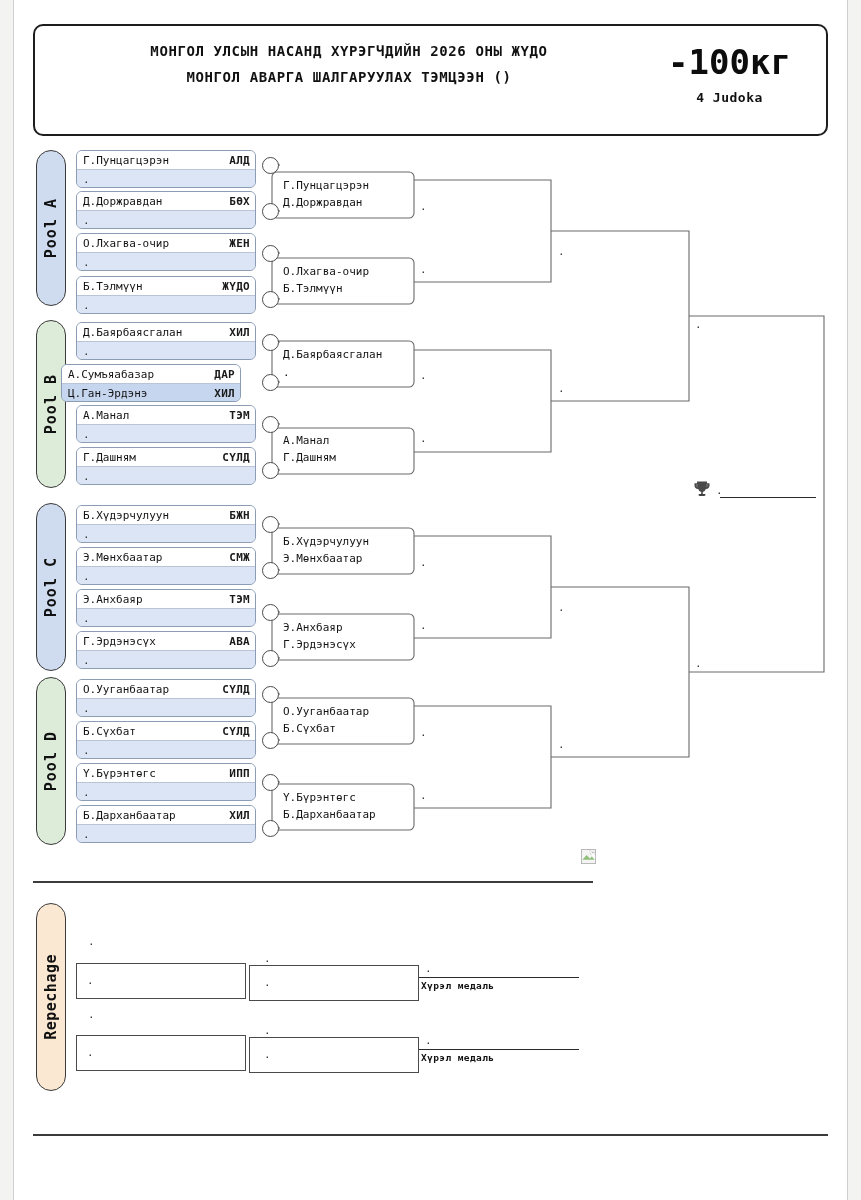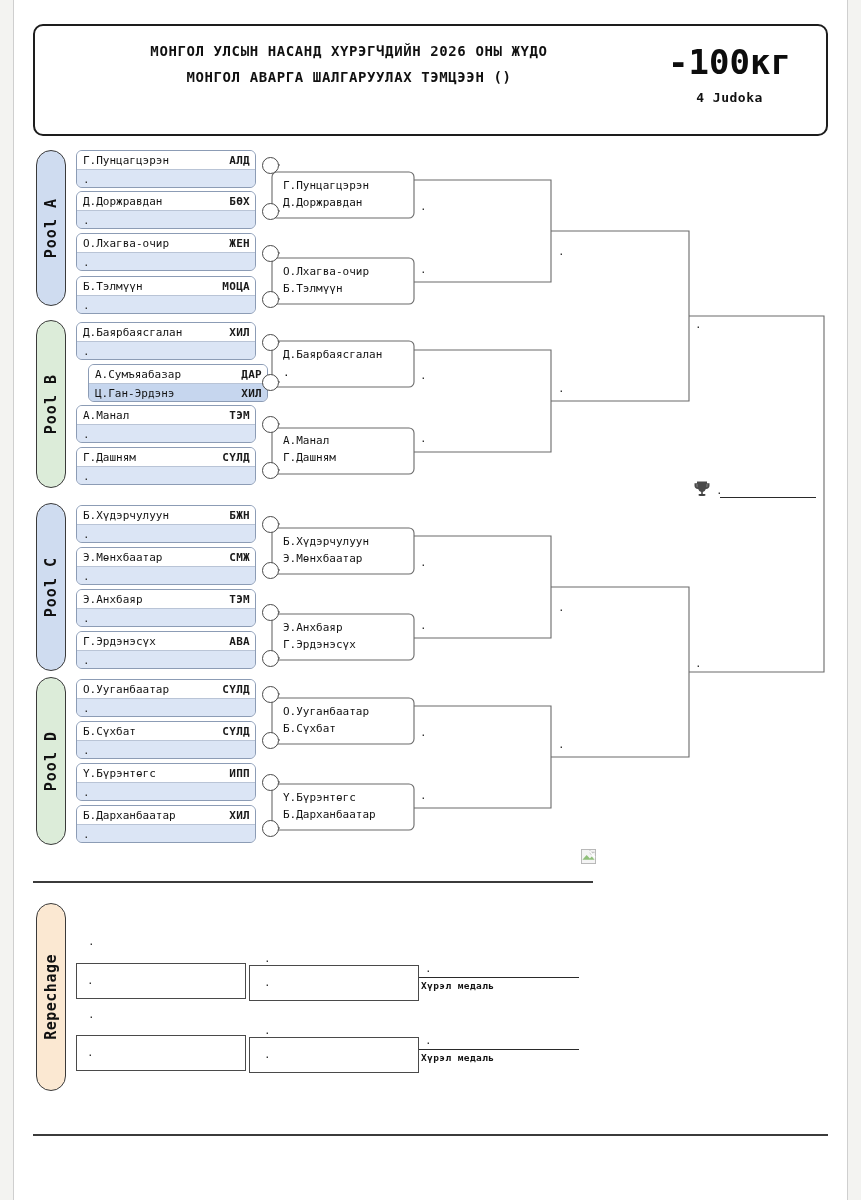--- a/index.html
+++ b/index.html
@@ -227,21 +227,21 @@
     </div>
     <div class="slot-bot">
       <span class="dot">.</span>
     </div>
   </div>
   <div class="circ" style="left:262px; top:245px;"></div>
 
   <div class="slot" style="left:76px; top:276px;">
     <div class="slot-top">
       <span class="slot-name">Б.Тэлмүүн</span>
-      <span class="slot-tag">МОЦА</span>
+      <span class="slot-tag">ЖҮДО</span>
     </div>
     <div class="slot-bot">
       <span class="dot">.</span>
     </div>
   </div>
   <div class="circ" style="left:262px; top:291px;"></div>
 
   <div class="pool-tab pool-green" style="left:36px; top:320px; height:168px;">
     <span>Pool B</span>
   </div>
@@ -250,21 +250,21 @@
     <div class="slot-top">
       <span class="slot-name">Д.Баярбаясгалан</span>
       <span class="slot-tag">ХИЛ</span>
     </div>
     <div class="slot-bot">
       <span class="dot">.</span>
     </div>
   </div>
   <div class="circ" style="left:262px; top:334px;"></div>
 
-  <div class="slot double" style="left:88px; top:364px;">
+  <div class="slot double" style="left:61px; top:364px;">
     <div class="slot-top">
       <span class="slot-name">А.Сумъяабазар</span>
       <span class="slot-tag">ДАР</span>
     </div>
     <div class="slot-bot">
       <span class="slot-name">Ц.Ган-Эрдэнэ</span>
       <span class="slot-tag">ХИЛ</span>
     </div>
   </div>
   <div class="circ" style="left:262px; top:374px;"></div>

